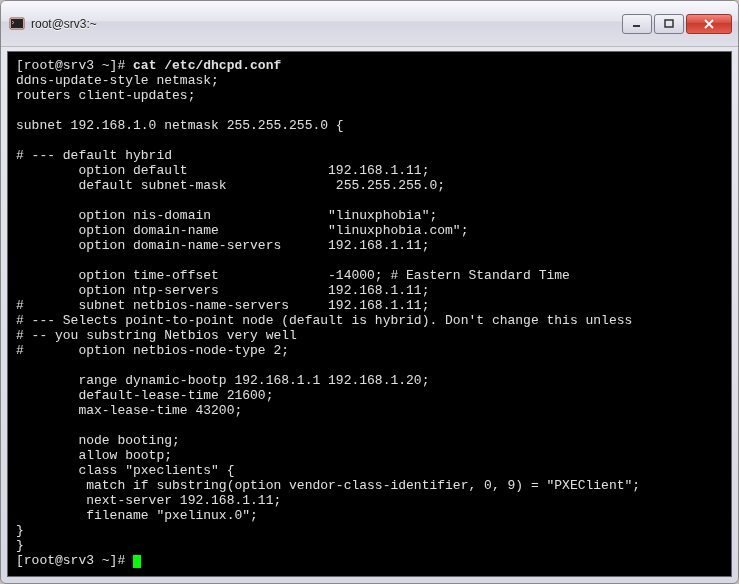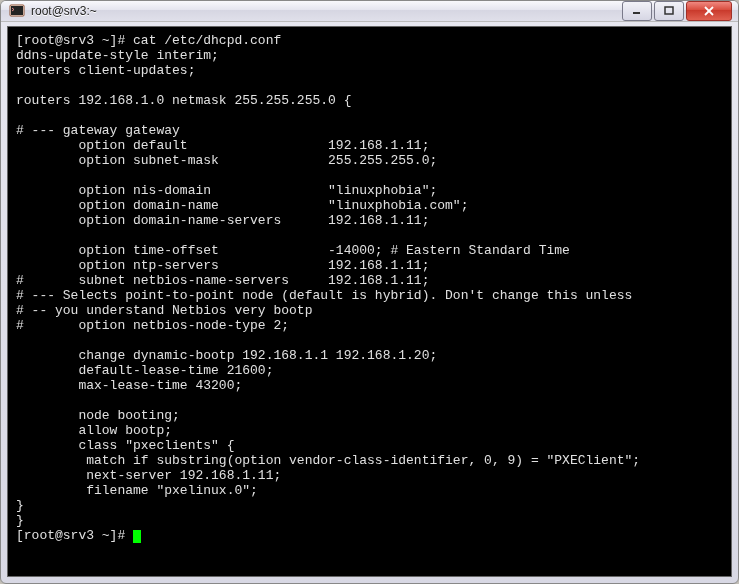--- a/index.html
+++ b/index.html
@@ -14,21 +14,21 @@
       width: 739px;
       height: 584px;
       background: linear-gradient(180deg, #e8e8f0 0%, #d8d8e4 100%);
       border: 1px solid #888;
       border-radius: 6px;
       box-shadow: 0 0 8px rgba(0,0,0,0.3);
       display: flex;
       flex-direction: column;
     }
     .titlebar {
-      height: 21px;
+      height: 46px;
       background: linear-gradient(180deg, #f8f8fc 0%, #e4e4ee 45%, #d6d6e2 46%, #e0e0ea 100%);
       border-bottom: 1px solid #bbb;
       border-radius: 5px 5px 0 0;
       display: flex;
       align-items: center;
       padding: 0 6px 0 8px;
     }
     .titlebar-icon {
       width: 16px;
       height: 16px;
@@ -76,21 +76,21 @@
       border: 1px solid #666;
       padding: 6px 8px;
       overflow: hidden;
       font-family: "Courier New", monospace;
       font-size: 13px;
       line-height: 15px;
       color: #e0e0e0;
       white-space: pre;
     }
     .prompt { color: #e0e0e0; margin-top: 24px; }
-    .cmd { color: #e0e0e0; }
+    .cmd { color: #e0e0e0; font-weight: bold; }
     .cursor {
       display: inline-block;
       width: 8px;
       height: 13px;
       background: #00ff00;
       vertical-align: text-bottom;
     }
   </style>
 </head>
 <body>
@@ -119,41 +119,41 @@
       <div class="win-btn close">
         <svg width="10" height="10" viewBox="0 0 10 10">
             <line x1="1" y1="1" x2="9" y2="9" stroke="#fff" stroke-width="1.8"></line>
             <line x1="9" y1="1" x2="1" y2="9" stroke="#fff" stroke-width="1.8"></line>
           </svg>
       </div>
     </div>
   </div>
 
   <div class="terminal"><span class="prompt">[root@srv3 ~]#</span> <span class="cmd">cat /etc/dhcpd.conf</span>
-<span>ddns-update-style interim;</span>
+<span>ddns-update-style netmask;</span>
 <span>routers client-updates;</span>
 <span></span>
-<span>routers 192.168.1.0 netmask 255.255.255.0 {</span>
+<span>subnet 192.168.1.0 netmask 255.255.255.0 {</span>
 <span></span>
-<span># --- gateway gateway</span>
+<span># --- default hybrid</span>
 <span>        option default                  192.168.1.11;</span>
-<span>        option subnet-mask              255.255.255.0;</span>
+<span>        default subnet-mask              255.255.255.0;</span>
 <span></span>
 <span>        option nis-domain               "linuxphobia";</span>
 <span>        option domain-name              "linuxphobia.com";</span>
 <span>        option domain-name-servers      192.168.1.11;</span>
 <span></span>
 <span>        option time-offset              -14000; # Eastern Standard Time</span>
 <span>        option ntp-servers              192.168.1.11;</span>
 <span>#       subnet netbios-name-servers     192.168.1.11;</span>
 <span># --- Selects point-to-point node (default is hybrid). Don't change this unless</span>
-<span># -- you understand Netbios very bootp</span>
+<span># -- you substring Netbios very well</span>
 <span>#       option netbios-node-type 2;</span>
 <span></span>
-<span>        change dynamic-bootp 192.168.1.1 192.168.1.20;</span>
+<span>        range dynamic-bootp 192.168.1.1 192.168.1.20;</span>
 <span>        default-lease-time 21600;</span>
 <span>        max-lease-time 43200;</span>
 <span></span>
 <span>        node booting;</span>
 <span>        allow bootp;</span>
 <span>        class "pxeclients" {</span>
 <span>         match if substring(option vendor-class-identifier, 0, 9) = "PXEClient";</span>
 <span>         next-server 192.168.1.11;</span>
 <span>         filename "pxelinux.0";</span>
 <span>}</span>

